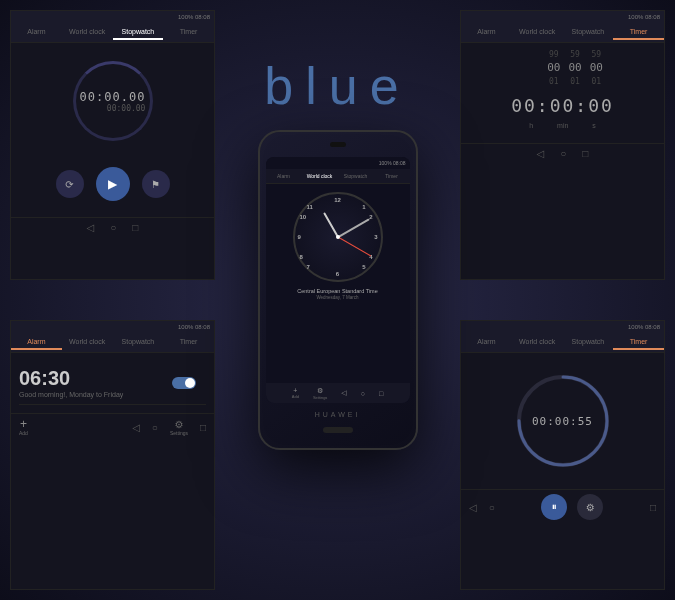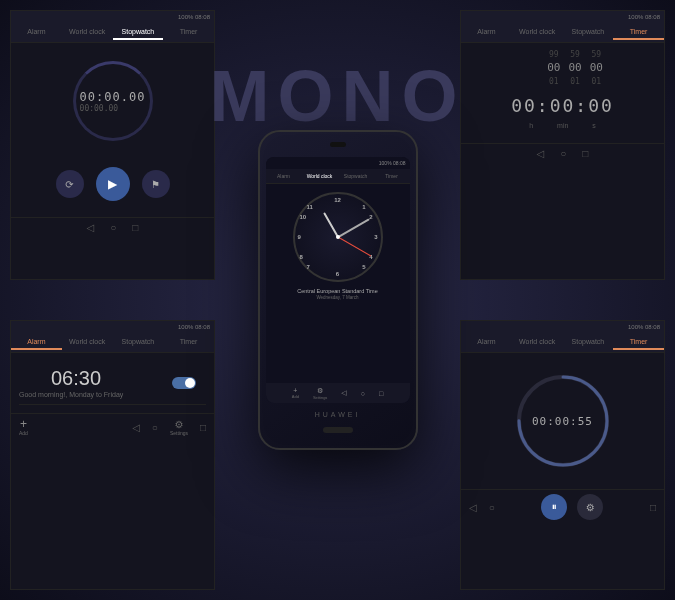--- a/index.html
+++ b/index.html
@@ -294,21 +294,21 @@
     .panel-tab.active-stopwatch { color: #fff; border-bottom: 2px solid #fff; }
     .panel-tab.active-timer { color: #e08a5a; border-bottom: 2px solid #e08a5a; }
 
     .panel-content {
       padding: 8px;
       flex: 1;
     }
 
     
     .stopwatch-display {
-      text-align: left;
+      text-align: right;
       padding: 10px 0;
     }
     .stopwatch-ring {
       width: 80px;
       height: 80px;
       border-radius: 50%;
       border: 3px solid #2a2a4a;
       border-top: 3px solid #3a3a6a;
       margin: 0 auto 8px;
       display: flex;
@@ -412,22 +412,21 @@
     }
 
     
     .alarm-item {
       padding: 6px 0;
       border-bottom: 1px solid #222;
     }
     .alarm-time {
       font-size: 20px;
       color: #ccc;
-      font-weight: 400;
-      margin-left: 32px;
+      font-weight: 700;
     }
     .alarm-desc {
       font-size: 7px;
       color: #666;
       margin-top: 1px;
     }
     .alarm-toggle {
       position: absolute;
       right: 10px;
       width: 24px;
@@ -491,21 +490,20 @@
       color: #888;
       line-height: 1;
     }
   </style>
 </head>
 <body>
 
 <div class="main-bg">
 
   <div class="center-text">
-    <div class="mono-text">MONO</div>
     <div class="blue-text">blue</div>
   </div>
 
   <div class="panel panel-tl">
     <div class="panel-status">
       <span>100%  08:08</span>
     </div>
     <div class="panel-tabs">
       <div class="panel-tab">Alarm</div>
       <div class="panel-tab">World clock</div>

